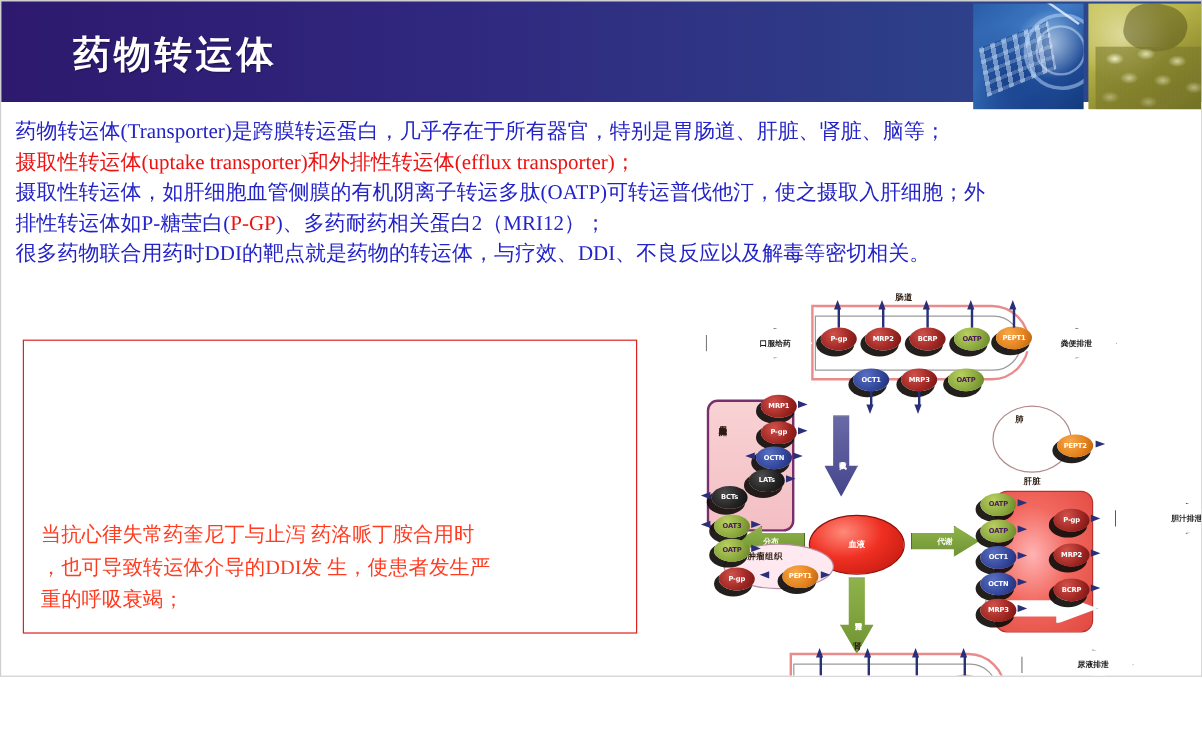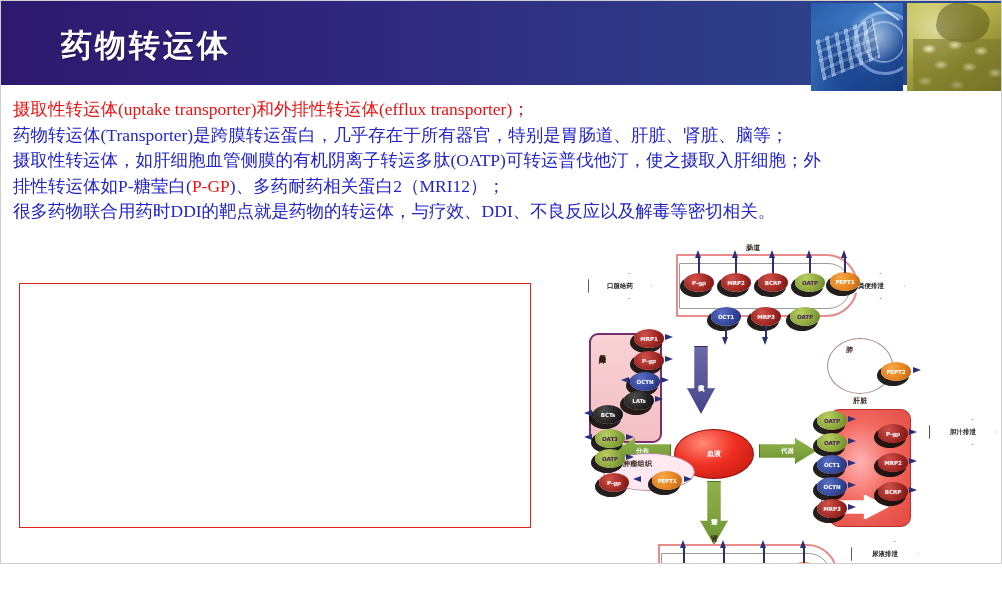--- a/index.html
+++ b/index.html
@@ -281,20 +281,21 @@
     border: 1px solid #4f6e20;
     color: #ffffff;
   }
   .ba-purple {
     background: linear-gradient(180deg, #6a6aa8 0%, #45458b 100%);
     border: 1px solid #2d2d63;
     color: #ffffff;
   }
   .arr-right-white {
     clip-path: polygon(0 24%, 63% 24%, 63% 0, 100% 50%, 63% 100%, 63% 76%, 0 76%);
+    padding-left: 26px;
   }
   .arr-left-green {
     clip-path: polygon(100% 24%, 37% 24%, 37% 0, 0 50%, 37% 100%, 37% 76%, 100% 76%);
   }
   .arr-right-green {
     clip-path: polygon(0 24%, 63% 24%, 63% 0, 100% 50%, 63% 100%, 63% 76%, 0 76%);
   }
   .arr-down {
     clip-path: polygon(26% 0, 74% 0, 74% 62%, 100% 62%, 50% 100%, 0 62%, 26% 62%);
   }
@@ -413,28 +414,33 @@
     <div class="ring"></div>
     <div class="ring2"></div>
     <div class="needle"></div>
   </div>
   <div class="photo-tile tile-olive">
     <div class="shadowform"></div>
     <div class="pills"></div>
   </div>
 
   <div class="body-text">
+    <span class="ln">药物转运体(Transporter)是跨膜转运蛋白，几乎存在于所有器官，特别是胃肠道、肝脏、肾脏、脑等；</span>
     <span class="ln ln-red">摄取性转运体(uptake transporter)和外排性转运体(efflux transporter)；</span>
-    <span class="ln">药物转运体(Transporter)是跨膜转运蛋白，几乎存在于所有器官，特别是胃肠道、肝脏、肾脏、脑等；</span>
     <span class="ln">摄取性转运体，如肝细胞血管侧膜的有机阴离子转运多肽(OATP)可转运普伐他汀，使之摄取入肝细胞；外</span>
     <span class="ln"><span>排性转运体如P-糖莹白(</span><span class="red">P-GP</span><span>)、多药耐药相关蛋白2（MRI12）；</span></span>
     <span class="ln">很多药物联合用药时DDI的靶点就是药物的转运体，与疗效、DDI、不良反应以及解毒等密切相关。</span>
   </div>
 
   <div class="note-box">
+    <div class="np note-p2">
+      <span>当抗心律失常药奎尼丁与止泻 药洛哌丁胺合用时</span>
+      <span>，也可导致转运体介导的DDI发 生，使患者发生严</span>
+      <span>重的呼吸衰竭；</span>
+    </div>
   </div>
 
   <div class="diagram">
 
     <div class="lbl-cn" style="left:165px; top:2px;">肠道</div>
 
     <div class="tube" style="left:95px; top:13px; width:182px; height:63px; border-radius:0 32px 32px 0;"></div>
     <div class="tube-inner" style="left:98px; top:22px; width:172px; height:46px; border-radius:0 24px 24px 0;"></div>
 
     <div class="tp red" style="left:103px; top:32px;">P-gp</div>

